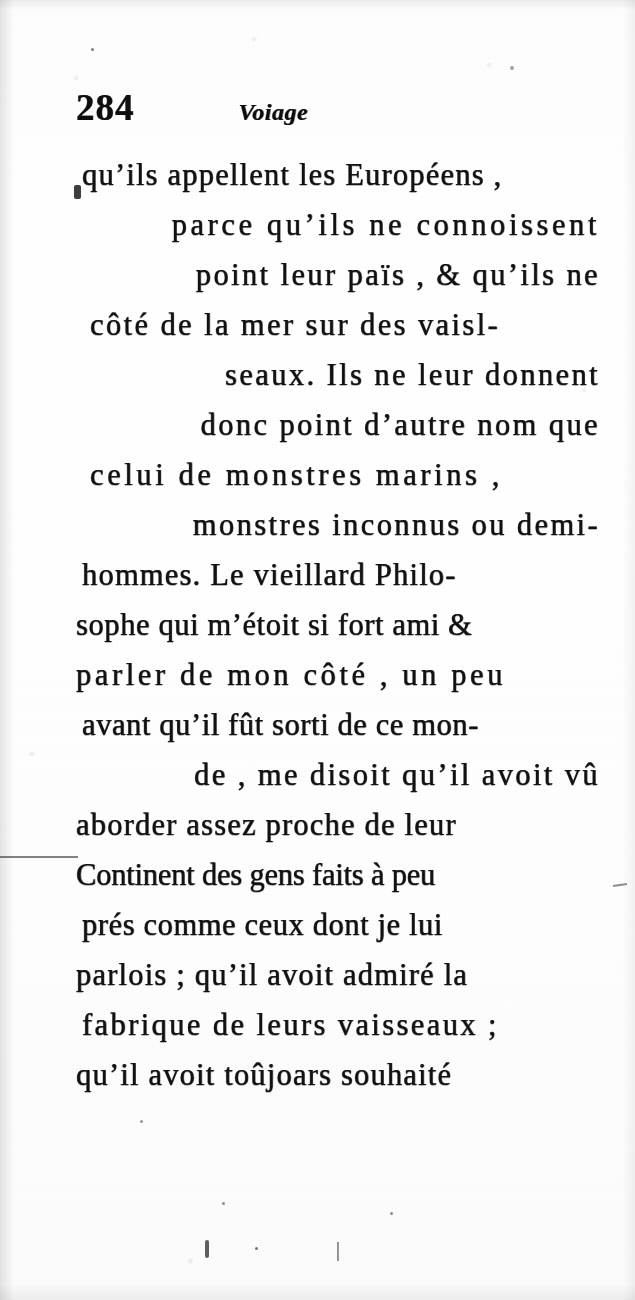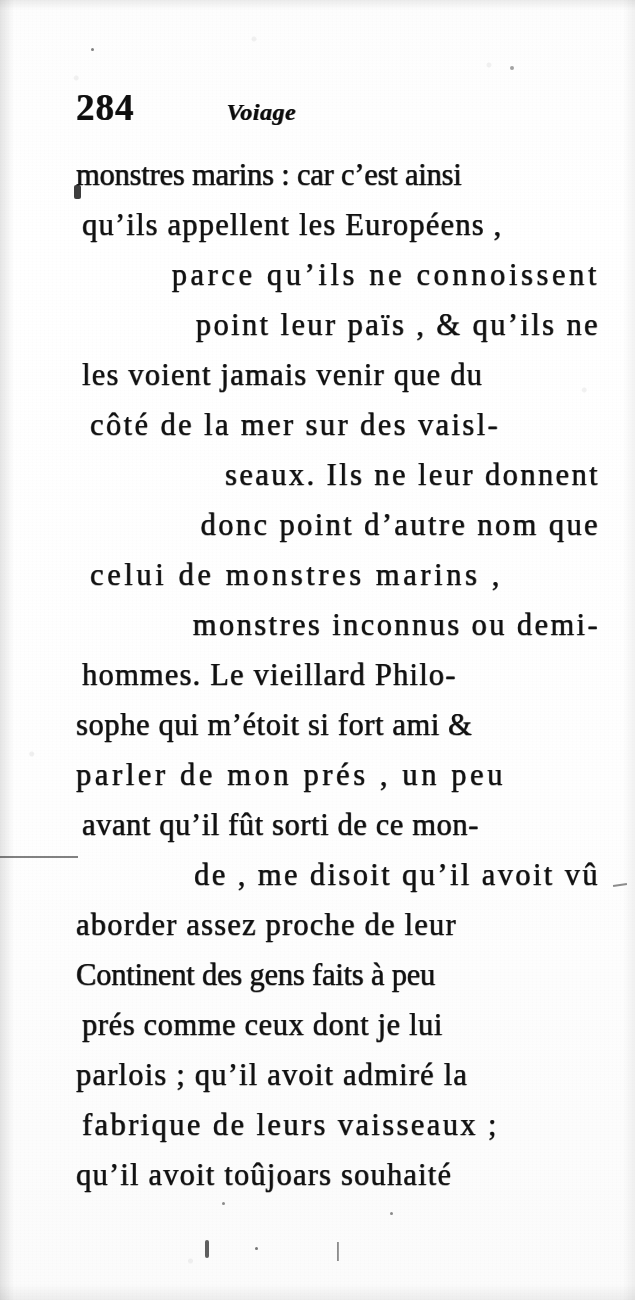--- a/index.html
+++ b/index.html
@@ -80,20 +80,21 @@
     position: absolute;
     left: 76px;
     top: 86px;
     width: 524px;
   }
 
   .header-row {
     display: flex;
     align-items: baseline;
     height: 58px;
+    gap: 12px;
   }
   .folio {
     font-family: "Liberation Serif", serif;
     font-weight: bold;
     font-size: 37px;
     letter-spacing: 1px;
     color: #0f0f0f;
     text-shadow: 0.6px 0 0 rgba(0,0,0,.55), -0.4px 0.3px 0 rgba(0,0,0,.35);
   }
   .running-title {
@@ -171,33 +172,31 @@
   <div class="mark speck-h"></div>
 
   <div class="text-col">
 
     <div class="header-row">
       <div class="folio">284</div>
       <div class="running-title">Voiage</div>
     </div>
 
     <div class="body-text">
-      <div class="line i1 squeeze">monstres marins : car c’est ainsi</div>
       <div class="line i2 wide1">qu’ils appellent les Européens ,</div>
       <div class="line i3 wide3">parce qu’ils ne connoissent</div>
       <div class="line i3 wide2">point leur païs , &amp; qu’ils ne</div>
-      <div class="line i2 wide1">les voient jamais venir que du</div>
       <div class="line i4 wide2">côté de la mer sur des vaisl-</div>
       <div class="line i3 wide2">seaux.  Ils ne leur donnent</div>
       <div class="line i3 wide2">donc point d’autre nom que</div>
       <div class="line i4 wide3">celui de monstres marins ,</div>
       <div class="line i3 wide2">monstres inconnus ou demi-</div>
       <div class="line i2 wide1">hommes.  Le vieillard Philo-</div>
       <div class="line i1 wide5">sophe qui m’étoit si fort ami &amp;</div>
-      <div class="line i1 wide3">parler de mon prés , un peu</div>
+      <div class="line i1 wide3">parler de mon côté , un peu</div>
       <div class="line i2 wide5">avant qu’il fût sorti de ce mon-</div>
       <div class="line i3 wide2">de , me disoit qu’il avoit vû</div>
       <div class="line i1 wide1">aborder assez proche de leur</div>
       <div class="line i1 squeeze">Continent des gens faits à peu</div>
       <div class="line i2 wide5">prés comme ceux dont je lui</div>
       <div class="line i1 wide1">parlois ; qu’il avoit admiré la</div>
       <div class="line i2 wide2">fabrique de leurs vaisseaux ;</div>
       <div class="line i1 wide1">qu’il avoit toûjoars souhaité</div>
     </div>
   </div>

